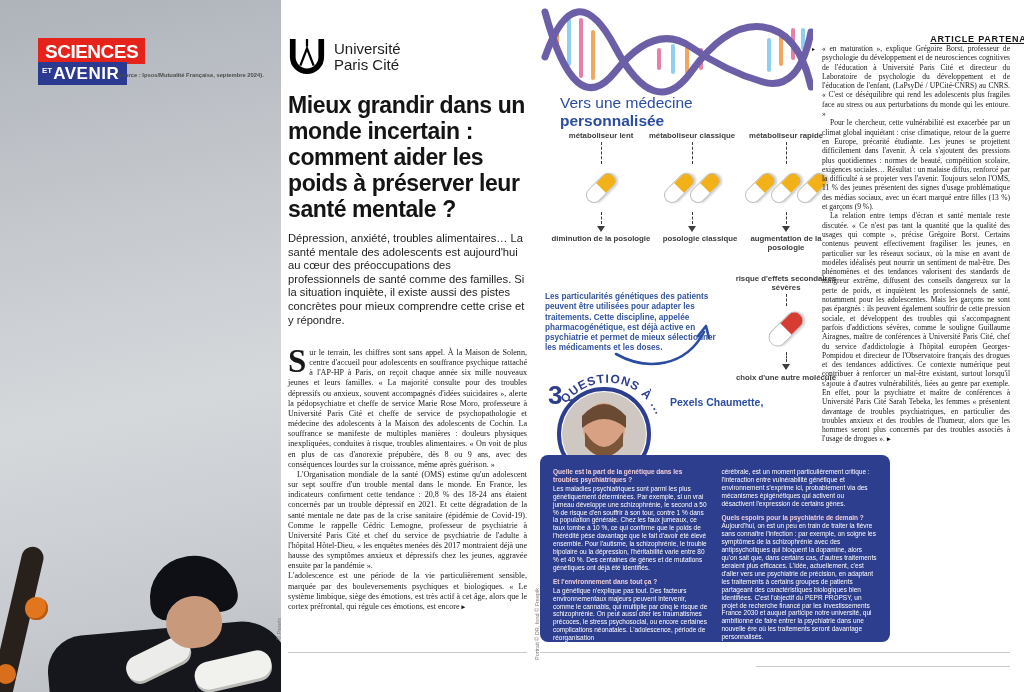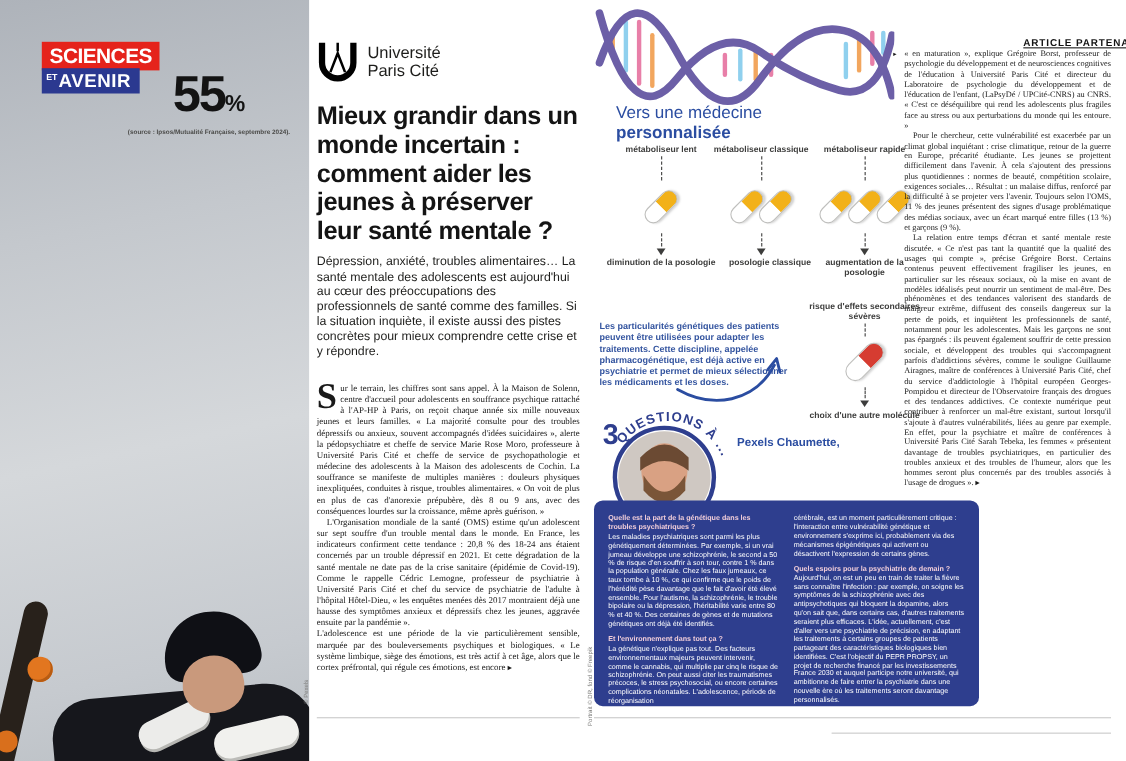--- a/index.html
+++ b/index.html
@@ -85,39 +85,38 @@
   <div class="p-shape shoe2"></div>
   <div class="p-shape beanie"></div>
   <div class="p-shape face"></div>
 
   <div class="abs sa-logo">
     <div class="sa-red">SCIENCES</div><br>
     <div class="sa-blue"><span class="sa-et">ET</span><span>AVENIR</span></div>
   </div>
 
   <div class="abs stat">
-    <div class="stat-number"><span>55</span><span class="pct">%</span></div>
     <div class="stat-src">(source : Ipsos/Mutualité Française, septembre 2024).</div>
   </div>
 </div>
 
 <div class="abs col-main">
   <div class="upc-head">
     <svg width="38" height="42" viewBox="0 0 40 44">
       <path d="M5,3 v19 a15,15 0 0 0 30,0 V3" fill="none" stroke="#000" stroke-width="6"></path>
       <path d="M13,31 L20,13 L27,31" fill="none" stroke="#000" stroke-width="2.4"></path>
       <line x1="20" y1="3" x2="20" y2="11" stroke="#000" stroke-width="2.4"></line>
     </svg>
     <div class="upc-word">
       <div>Université</div>
       <div>Paris Cité</div>
     </div>
   </div>
 
-  <h1 class="headline" style="margin:0;">Mieux grandir dans un monde incertain : comment aider les jeunes à préserver leur santé mentale ?</h1>
+  <h1 class="headline" style="margin:0;">Mieux grandir dans un monde incertain : comment aider les poids à préserver leur santé mentale ?</h1>
 
   <div class="standfirst">Dépression, anxiété, troubles alimentaires… La santé mentale des adolescents est aujourd'hui au cœur des préoccupations des professionnels de santé comme des familles. Si la situation inquiète, il existe aussi des pistes concrètes pour mieux comprendre cette crise et y répondre.</div>
 
   <div class="bodytext">
     <p><span class="dropcap">S</span><span>ur le terrain, les chiffres sont sans appel. À la Maison de Solenn, centre d'accueil pour adolescents en souffrance psychique rattaché à l'AP-HP à Paris, on reçoit chaque année six mille nouveaux jeunes et leurs familles. « La majorité consulte pour des troubles dépressifs ou anxieux, souvent accompagnés d'idées suicidaires », alerte la pédopsychiatre et cheffe de service Marie Rose Moro, professeure à Université Paris Cité et cheffe de service de psychopathologie et médecine des adolescents à la Maison des adolescents de Cochin. La souffrance se manifeste de multiples manières : douleurs physiques inexpliquées, conduites à risque, troubles alimentaires. « On voit de plus en plus de cas d'anorexie prépubère, dès 8 ou 9 ans, avec des conséquences lourdes sur la croissance, même après guérison. »</span></p>
     <p class="ind">L'Organisation mondiale de la santé (OMS) estime qu'un adolescent sur sept souffre d'un trouble mental dans le monde. En France, les indicateurs confirment cette tendance : 20,8 % des 18-24 ans étaient concernés par un trouble dépressif en 2021. Et cette dégradation de la santé mentale ne date pas de la crise sanitaire (épidémie de Covid-19). Comme le rappelle Cédric Lemogne, professeur de psychiatrie à Université Paris Cité et chef du service de psychiatrie de l'adulte à l'hôpital Hôtel-Dieu, « les enquêtes menées dès 2017 montraient déjà une hausse des symptômes anxieux et dépressifs chez les jeunes, aggravée ensuite par la pandémie ».</p>
     <p><span>L'adolescence est une période de la vie particulièrement sensible, marquée par des bouleversements psychiques et biologiques. « Le système limbique, siège des émotions, est très actif à cet âge, alors que le cortex préfrontal, qui régule ces émotions, est encore </span><span class="jump">▸</span></p>
   </div>
 
   <div class="abs rule" style="left:6px;top:652px;width:239px;"></div>

